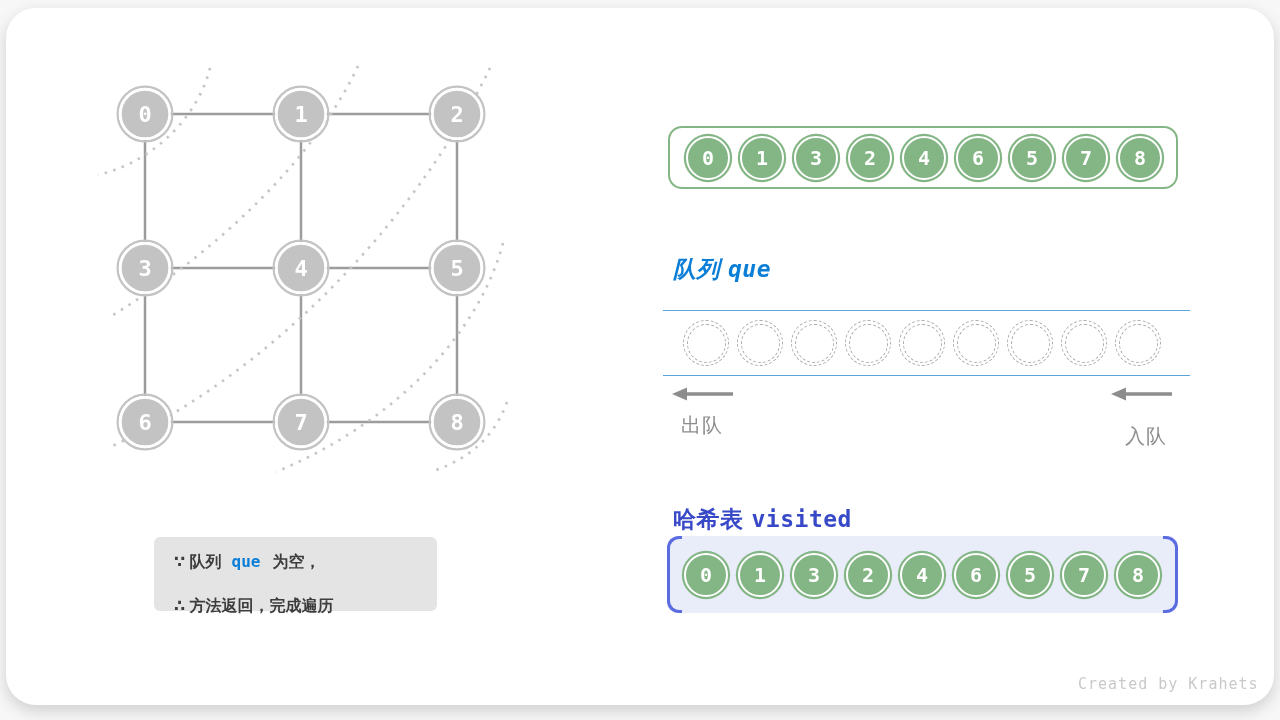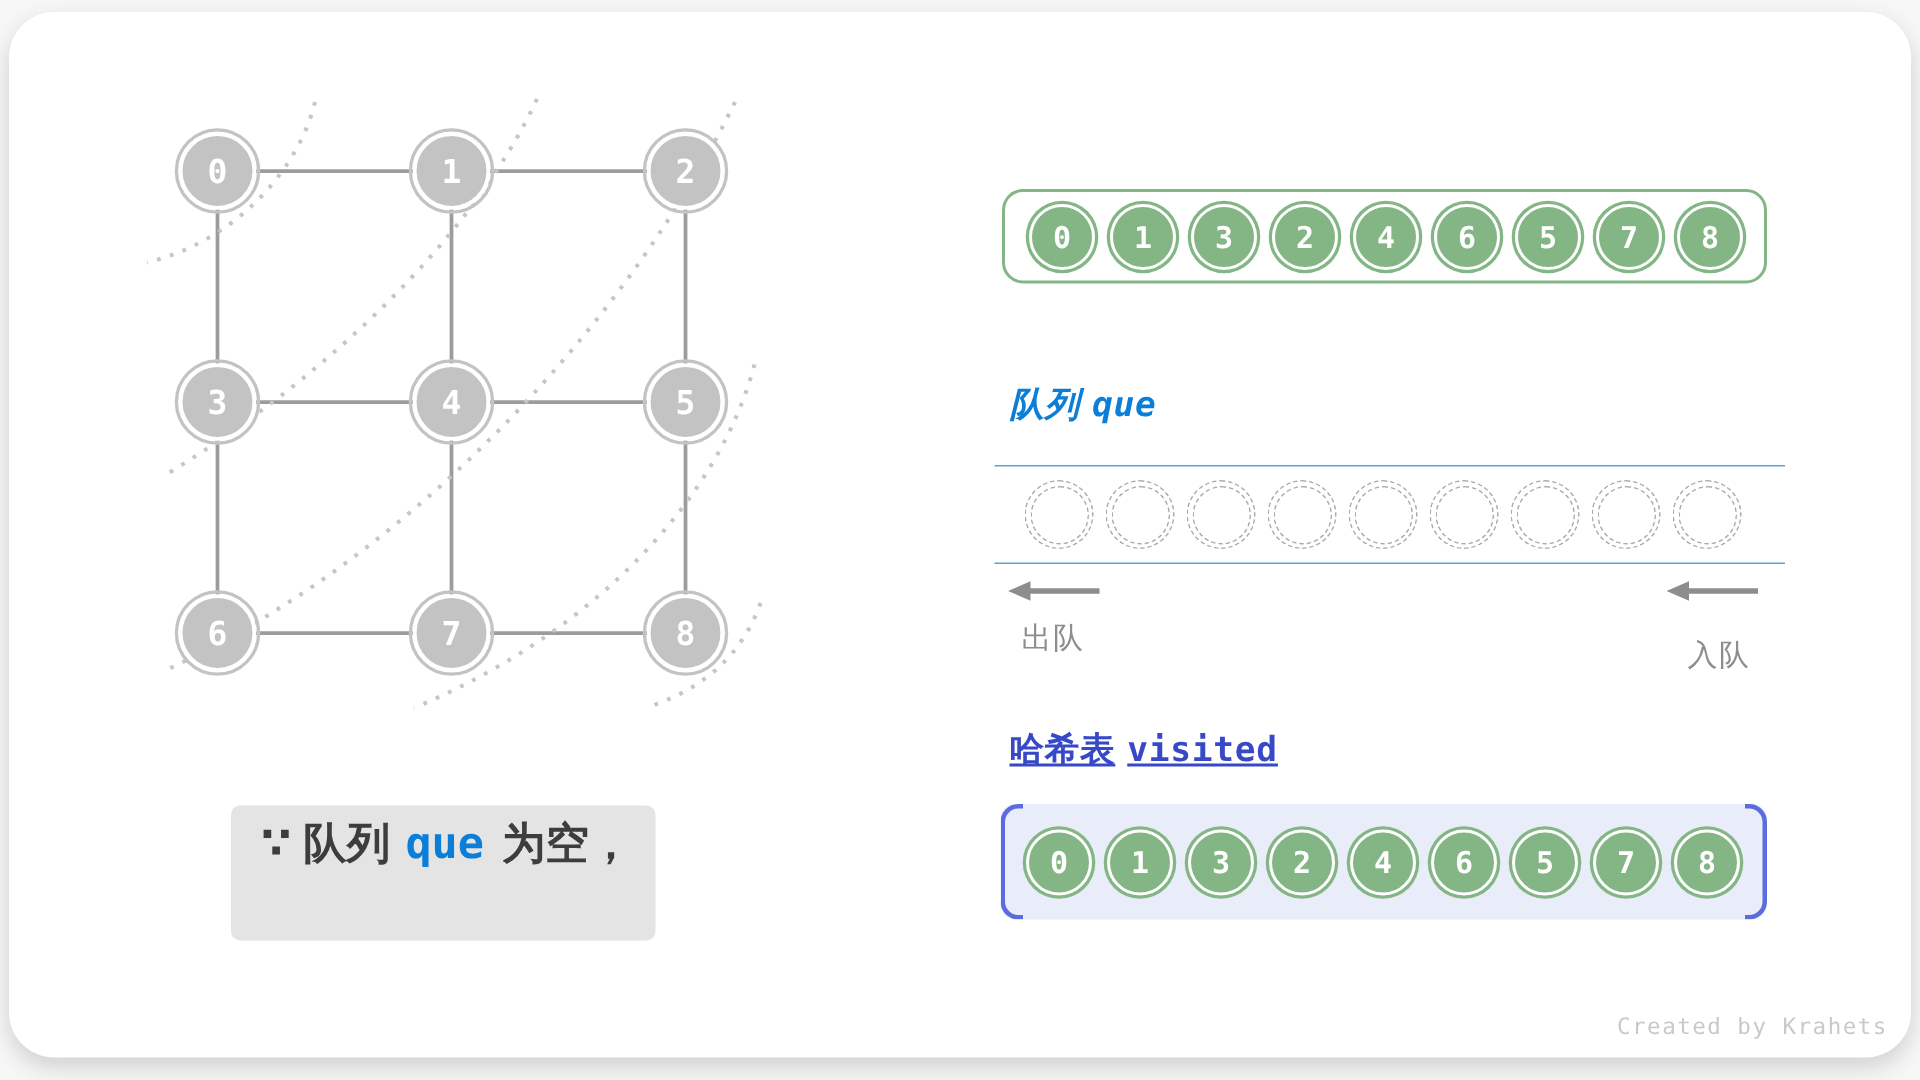--- a/index.html
+++ b/index.html
@@ -15,21 +15,21 @@
   .card{position:absolute;left:6px;top:8px;width:1268px;height:697px;background:#fff;
     border-radius:30px;box-shadow:0 6px 16px rgba(0,0,0,.16);}
   
   .graph-svg{position:absolute;left:0;top:0;width:560px;height:510px;}
   .graph-svg text{fill:#fff;font:700 22px "DejaVu Sans Mono",monospace;}
   
   .section-title{position:absolute;font-size:23px;font-weight:700;letter-spacing:.5px;}
   .section-title .code{font-family:"DejaVu Sans Mono",monospace;margin-left:8px;}
   .title-res{left:673px;top:72px;color:var(--green-title);}
   .title-queue{left:673px;top:254px;color:var(--blue);font-style:italic;}
-  .title-visited{left:673px;top:484px;color:var(--indigo-title);text-decoration:underline;}
+  .title-visited{left:673px;top:504px;color:var(--indigo-title);}
   
   .row{display:flex;align-items:center;height:100%;}
   .cell{width:54px;min-width:54px;display:flex;justify-content:center;align-items:center;}
   .chip{width:44px;height:44px;border-radius:50%;background:var(--green);
     border:2.5px solid #fff;box-shadow:0 0 0 2.2px var(--green);
     display:flex;align-items:center;justify-content:center;color:#fff;
     font:700 20px "DejaVu Sans Mono",monospace;}
   .slot{width:46px;height:46px;border:1.6px dashed #ababab;border-radius:50%;
     display:flex;align-items:center;justify-content:center;background:transparent;}
   .slot::after{content:"";width:37px;height:37px;border:1.6px dashed #ababab;border-radius:50%;}
@@ -46,23 +46,23 @@
   .dir-label{position:absolute;font-size:20px;color:var(--muted-gray);letter-spacing:1px;}
   .label-dequeue{left:681px;top:412px;}
   .label-enqueue{left:1125px;top:412px;margin-top:11px;}
   
   .visited-box{position:absolute;left:667px;top:536px;width:511px;height:77px;
     background:var(--visited-bg);border-radius:10px;padding-left:12px;}
   .bracket{position:absolute;top:0;bottom:0;width:15px;border:3px solid var(--bracket);}
   .bracket-left{left:0;border-right:none;border-radius:12px 0 0 12px;}
   .bracket-right{right:0;border-left:none;border-radius:0 12px 12px 0;}
   
-  .note-box{position:absolute;left:154px;top:537px;width:283px;height:90px;
+  .note-box{position:absolute;left:154px;top:537px;width:283px;height:74px;
     background:var(--note-bg);border-radius:6px;padding:11px 0 12px 20px;
-    font-size:29px;font-weight:700;color:var(--note-text);}
+    font-size:16px;font-weight:700;color:var(--note-text);}
   .note-line{height:28px;line-height:28px;white-space:nowrap;}
   .note-line + .note-line{margin-top:16px;}
   .note-code{color:var(--blue);font-family:"DejaVu Sans Mono",monospace;margin:0 10px;}
   .note-suffix{margin-left:2px;}
   
   .watermark{position:absolute;left:1078px;top:675px;color:var(--watermark);
     font:15px "DejaVu Sans Mono",monospace;letter-spacing:1px;}
 </style>
 </head>
 <body>
@@ -264,16 +264,17 @@
             <span>8</span>
           </div>
         </div>
       </div>
   </div>
 
   <div class="note-box">
     <div class="note-line">
       <span>∵ 队列</span><span class="note-code">que</span><span class="note-suffix">为空，</span>
     </div>
+    <div class="note-line">∴ 方法返回，完成遍历</div>
   </div>
 
   <div class="watermark">Created by Krahets</div>
 </div>
 
 </body></html>

